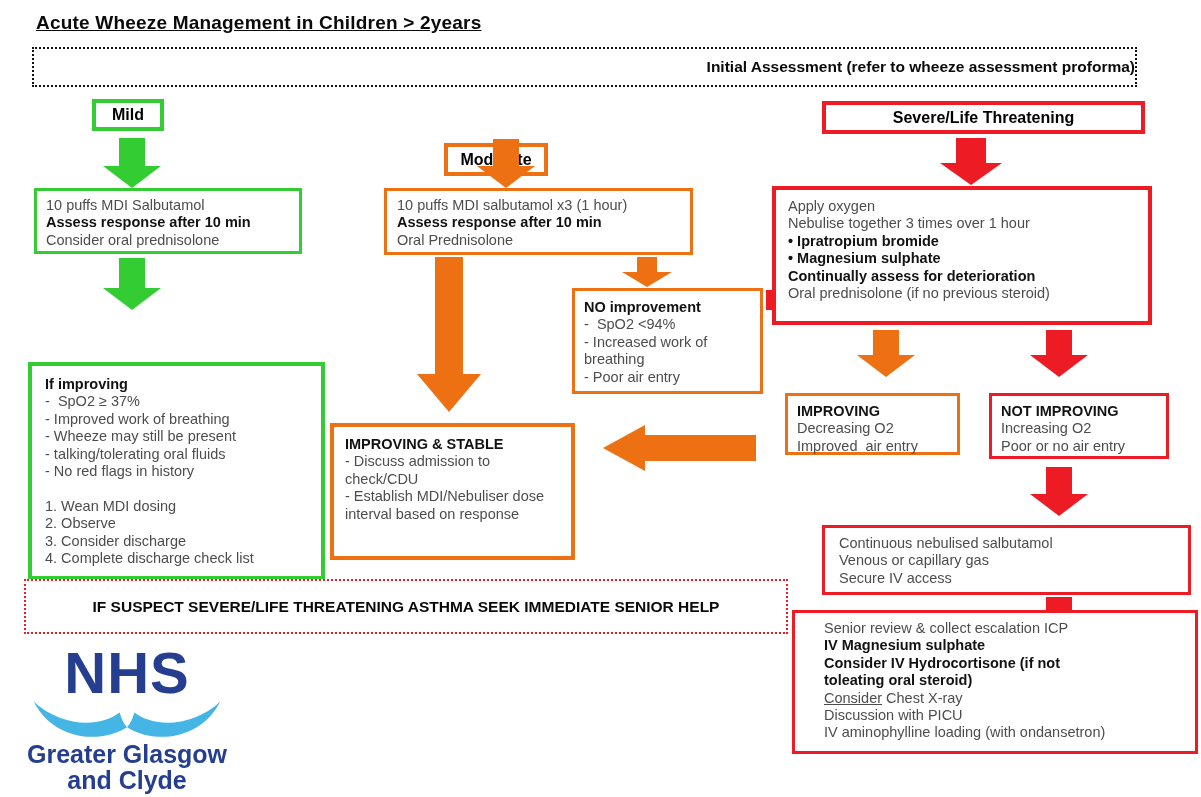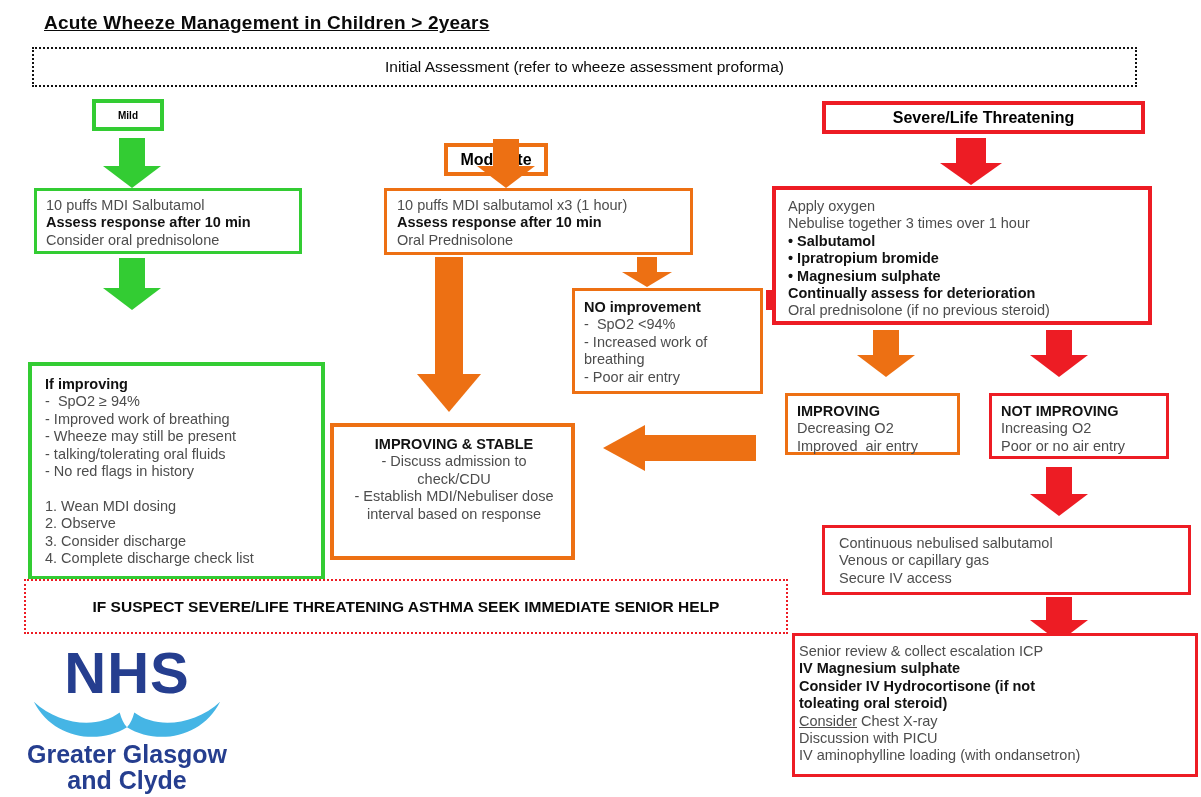--- a/index.html
+++ b/index.html
@@ -6,22 +6,22 @@
   #canvas{
     position:relative;width:1201px;height:797px;background:#ffffff;
     font-family:"Liberation Sans","DejaVu Sans",sans-serif;overflow:hidden;
   }
   .abs{position:absolute;box-sizing:border-box;}
   .title{
     font-size:19px;font-weight:bold;color:#0a0a0a;
     text-decoration:underline;letter-spacing:.2px;
   }
   .dotted-box{
-    border:2px dotted #111;display:flex;align-items:center;justify-content:center;
-    font-weight:normal;color:#0a0a0a;background:#fff;
+    border:2px dotted #111;display:flex;align-items:center;justify-content:flex-end;
+    font-weight:bold;color:#0a0a0a;background:#fff;
   }
   .label-box{
     display:flex;align-items:center;justify-content:center;
     font-weight:bold;color:#000;background:#fff;
   }
   .tbox{background:#fff;font-size:14.5px;}
   .tbox .line{white-space:pre-wrap;line-height:1.2;color:#4d4d4d;}
   .tbox .line.b{font-weight:bold;color:#121212;}
   .tbox .u{text-decoration:underline;}
   .green-b3{border:3px solid var(--green);}
@@ -57,27 +57,27 @@
   
   .nhs-logo{display:flex;flex-direction:column;align-items:center;}
   .nhs-word{font-size:58px;font-weight:800;line-height:.95;color:var(--nhs-blue);letter-spacing:1px;}
   .nhs-org{font-size:25px;font-weight:bold;color:var(--nhs-blue);line-height:1.02;text-align:center;}
 </style>
 </head>
 <body>
 
 <div id="canvas">
 
-  <div class="abs title" style="left:36px;top:12px;margin-left:8px;">Acute Wheeze Management in Children &gt; 2years</div>
+  <div class="abs title" style="left:36px;top:12px;">Acute Wheeze Management in Children &gt; 2years</div>
 
   <div class="abs dotted-box" style="left:32px;top:47px;width:1105px;height:40px;font-size:15.5px;">
     <span>Initial Assessment (refer to wheeze assessment proforma)</span>
   </div>
 
-  <div class="abs label-box green-b4" style="left:92px;top:99px;width:72px;height:32px;font-size:10px;">
+  <div class="abs label-box green-b4" style="left:92px;top:99px;width:72px;height:32px;font-size:16px;">
     <span>Mild</span>
   </div>
   <div class="abs label-box orange-b4" style="left:444px;top:99px;width:104px;height:33px;font-size:16px;margin-top:44px;">
     <span>Moderate</span>
   </div>
   <div class="abs label-box red-b4" style="left:822px;top:101px;width:323px;height:33px;font-size:16px;">
     <span>Severe/Life Threatening</span>
   </div>
 
   <div class="arr-down" style="left:103px;top:138px;height:50px;--c:var(--green);">
@@ -91,21 +91,21 @@
       <div class="line">Consider oral prednisolone</div>
     </div>
 
   <div class="arr-down" style="left:103px;top:258px;height:52px;--c:var(--green);">
       <div class="shaft"></div>
       <div class="head"></div>
     </div>
 
   <div class="abs tbox green-b4" style="left:28px;top:322px;width:297px;height:218px;padding:10px 8px 8px 13px;margin-top:40px;">
       <div class="line b">If improving</div>
-      <div class="line">-  SpO2 ≥ 94%</div>
+      <div class="line">-  SpO2 ≥ 37%</div>
       <div class="line">- Improved work of breathing</div>
       <div class="line">- Wheeze may still be present</div>
       <div class="line">- talking/tolerating oral fluids</div>
       <div class="line">- No red flags in history</div>
       <div class="line">&nbsp;</div>
       <div class="line">1. Wean MDI dosing</div>
       <div class="line">2. Observe</div>
       <div class="line">3. Consider discharge</div>
       <div class="line">4. Complete discharge check list</div>
     </div>
@@ -136,40 +136,39 @@
       <div class="line">-  SpO2 &lt;94%</div>
       <div class="line">- Increased work of breathing</div>
       <div class="line">- Poor air entry</div>
     </div>
 
   <div class="arr-right" style="left:766px;top:280px;width:45px;height:40px;--c:var(--red);">
       <div class="shaft"></div>
       <div class="head"></div>
     </div>
 
-  <div class="abs tbox orange-b4" style="left:330px;top:423px;width:245px;height:137px;padding:9px 8px 6px 11px;text-align:center;">
+  <div class="abs tbox orange-b4" style="left:330px;top:423px;width:245px;height:137px;padding:9px 8px 6px 11px;">
       <div class="line b">IMPROVING &amp; STABLE</div>
       <div class="line">- Discuss admission to check/CDU</div>
       <div class="line">- Establish MDI/Nebuliser dose interval based on response</div>
     </div>
 
   <div class="arr-left" style="left:603px;top:425px;width:153px;height:46px;--c:var(--orange);">
       <div class="head"></div>
       <div class="shaft"></div>
     </div>
 
   <div class="arr-down" style="left:940px;top:138px;height:47px;--c:var(--red);--shaft:30px;--hw:31px;--hh:22px;">
       <div class="shaft"></div>
       <div class="head"></div>
     </div>
 
   <div class="abs tbox red-b4" style="left:772px;top:186px;width:380px;height:139px;padding:8px 8px 6px 12px;">
       <div class="line">Apply oxygen</div>
       <div class="line">Nebulise together 3 times over 1 hour</div>
-      <div class="line b">• Salbutamol</div>
       <div class="line b">• Ipratropium bromide</div>
       <div class="line b">• Magnesium sulphate</div>
       <div class="line b">Continually assess for deterioration</div>
       <div class="line">Oral prednisolone (if no previous steroid)</div>
     </div>
 
   <div class="arr-down" style="left:857px;top:330px;height:47px;--c:var(--orange);">
       <div class="shaft"></div>
       <div class="head"></div>
     </div>
@@ -200,21 +199,21 @@
       <div class="line">Continuous nebulised salbutamol</div>
       <div class="line">Venous or capillary gas</div>
       <div class="line">Secure IV access</div>
     </div>
 
   <div class="arr-down" style="left:1030px;top:597px;height:45px;--c:var(--red);">
       <div class="shaft"></div>
       <div class="head"></div>
     </div>
 
-  <div class="abs tbox red-b3" style="left:792px;top:633px;width:406px;height:144px;padding:7px 6px 4px 4px;">
+  <div class="abs tbox red-b3" style="left:792px;top:610px;width:406px;height:144px;padding:7px 6px 4px 29px;">
       <div class="line">Senior review &amp; collect escalation ICP</div>
       <div class="line b">IV Magnesium sulphate</div>
       <div class="line b">Consider IV Hydrocortisone (if not</div>
       <div class="line b">toleating oral steroid)</div>
       <div class="line"><span class="u">Consider</span> Chest X-ray</div>
       <div class="line">Discussion with PICU</div>
       <div class="line">IV aminophylline loading (with ondansetron)</div>
     </div>
 
   <div class="abs warning-box" style="left:24px;top:579px;width:764px;height:55px;">

